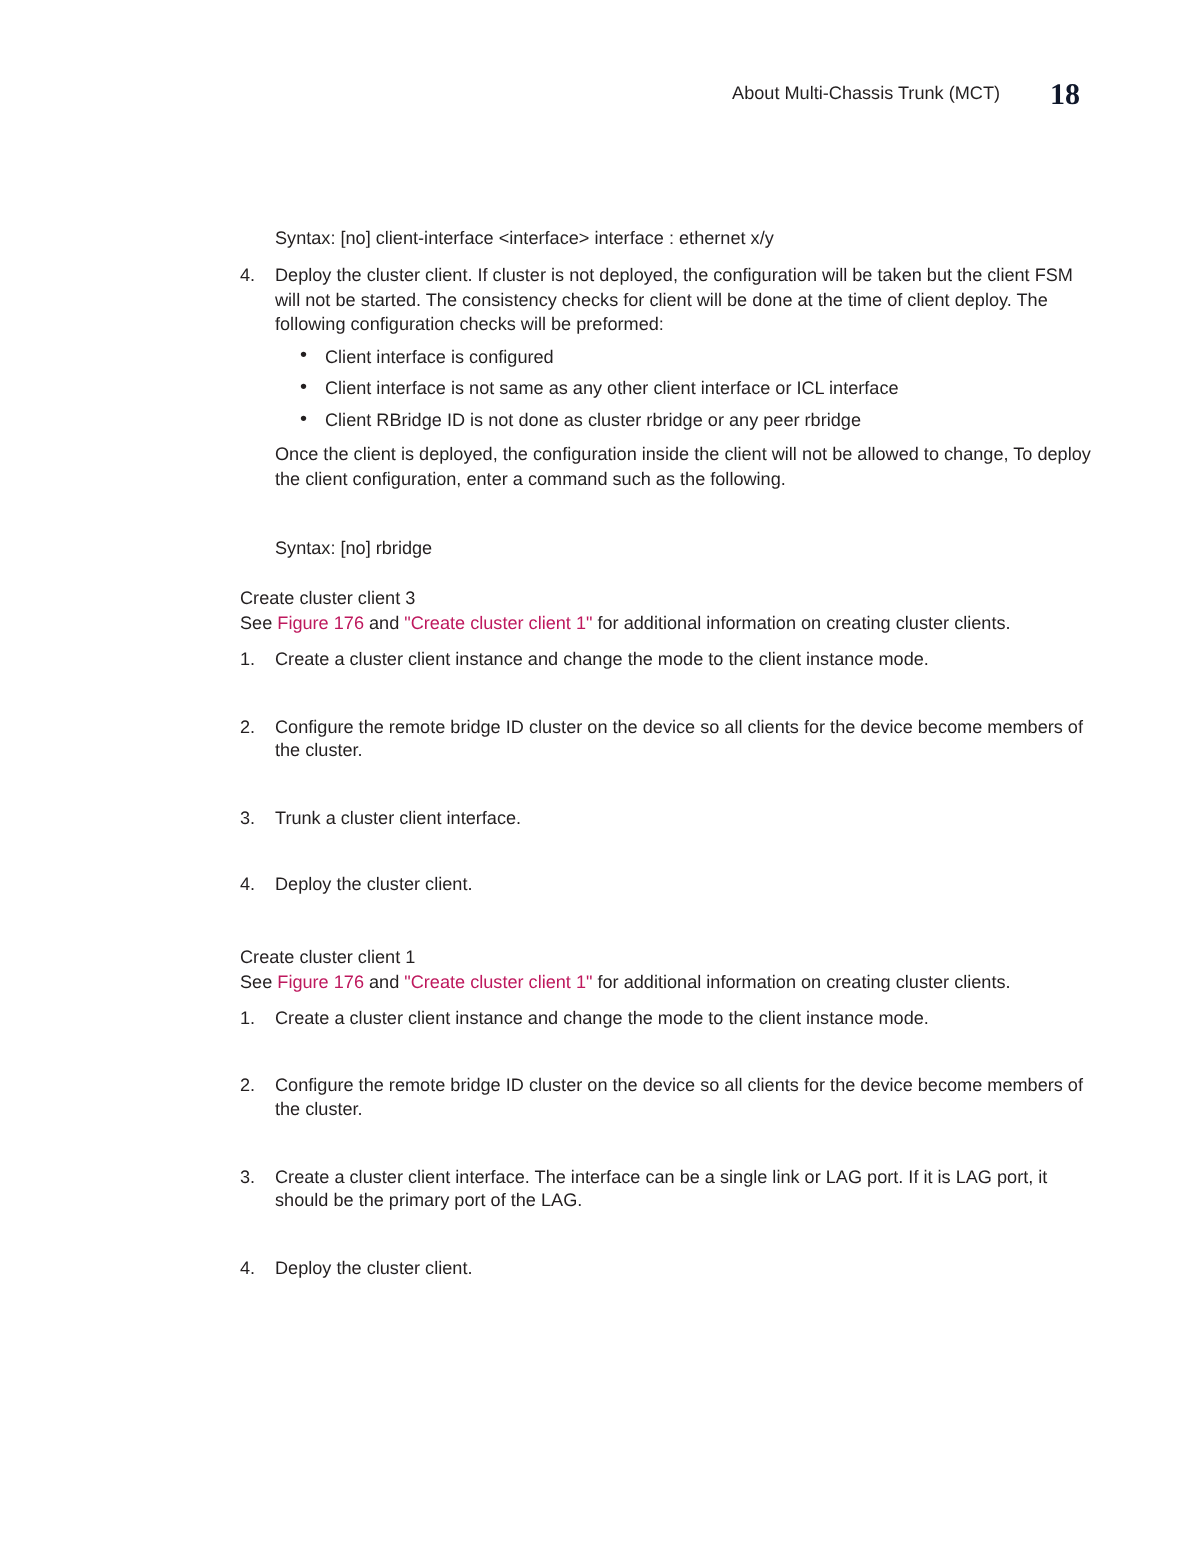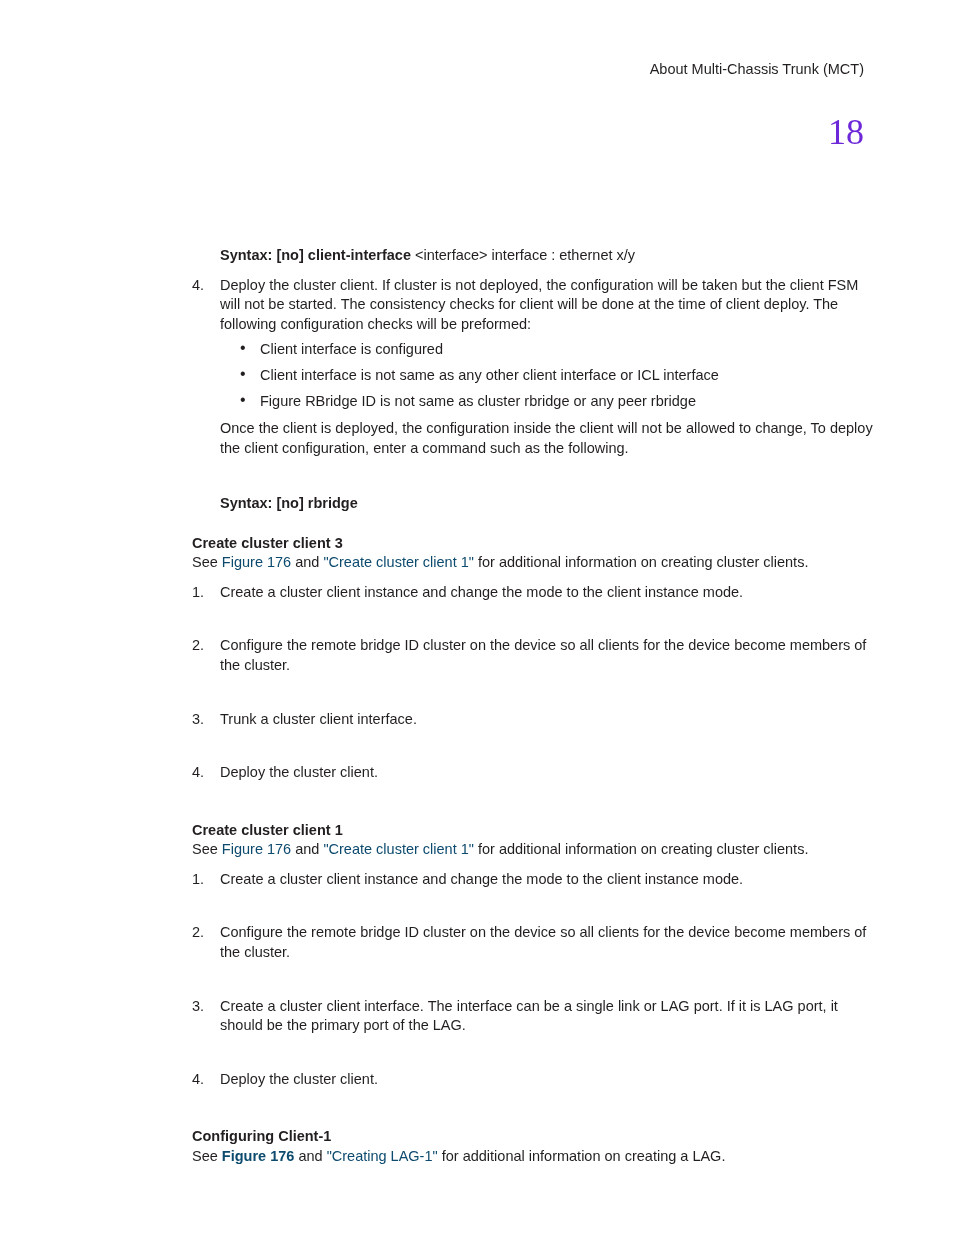--- a/index.html
+++ b/index.html
@@ -14,42 +14,41 @@
   .page {
     width: 954px;
     height: 1235px;
     position: relative;
     box-sizing: border-box;
     padding: 60px 80px 0 80px;
   }
   .header {
     display: flex;
     justify-content: flex-end;
-    align-items: flex-end;
-    gap: 28px;
+    align-items: center;
+    gap: 40px;
     margin-bottom: 90px;
     padding-right: 10px;
-    flex-direction: column;
   }
   .header-title {
     font-size: 14.5px;
     color: #231f20;
   }
   .header-num {
-    font-size: 36px;
-    font-weight: 400;
+    font-size: 24px;
+    font-weight: 700;
     font-family: Georgia, 'Times New Roman', serif;
-    color: #6d28d9;
+    color: #0f172a;
   }
   .content {
     margin-left: 140px;
     margin-right: 0;
   }
   .syntax-line { margin-bottom: 10px; }
-  .bold { font-weight: 700; }
+  .bold { font-weight: 400; }
   .para { margin-bottom: 10px; }
   .ol-item {
     display: flex;
     margin-bottom: 8px;
   }
   .ol-num {
     min-width: 28px;
   }
   .ol-body { flex: 1; }
   .bullets {
@@ -60,21 +59,21 @@
     margin-bottom: 6px;
   }
   .bullet-dot {
     min-width: 20px;
     text-align: left;
     font-size: 16px;
     line-height: 1;
   }
   .section-gap { height: 28px; }
   .mini-gap { height: 10px; }
-  .link { color: #0c4a6e; }
+  .link { color: #be185d; }
   .left-block { margin-left: -28px; }
   .ol-spaced .ol-item { margin-bottom: 34px; }
   .ol-spaced .ol-item:last-child { margin-bottom: 0; }
 </style>
 </head>
 <body>
 
 <div class="page">
 
   <div class="header">
@@ -98,21 +97,21 @@
             <div class="bullet">
                 <span class="bullet-dot">•</span>
                 <span>Client interface is configured</span>
               </div>
             <div class="bullet">
                 <span class="bullet-dot">•</span>
                 <span>Client interface is not same as any other client interface or ICL interface</span>
               </div>
             <div class="bullet">
                 <span class="bullet-dot">•</span>
-                <span>Figure RBridge ID is not same as cluster rbridge or any peer rbridge</span>
+                <span>Client RBridge ID is not done as cluster rbridge or any peer rbridge</span>
               </div>
           </div>
           <div>Once the client is deployed, the configuration inside the client will not be allowed to change, To deploy the client configuration, enter a command such as the following.</div>
         </div>
       </div>
     </div>
 
     <div class="section-gap"></div>
 
     <div class="syntax-line">
@@ -172,21 +171,15 @@
         <div class="ol-item">
             <div class="ol-num">4.</div>
             <div class="ol-body">Deploy the cluster client.</div>
           </div>
       </div>
     </div>
 
     <div class="section-gap"></div>
     <div class="mini-gap"></div>
 
-    <div class="left-block">
-      <div class="bold">Configuring Client-1</div>
-      <div>
-        <span>See </span><span class="link bold">Figure 176</span><span> and </span><span class="link">"Creating LAG-1"</span><span> for additional information on creating a LAG.</span>
-      </div>
-    </div>
 
   </div>
 </div>
 
 </body></html>

